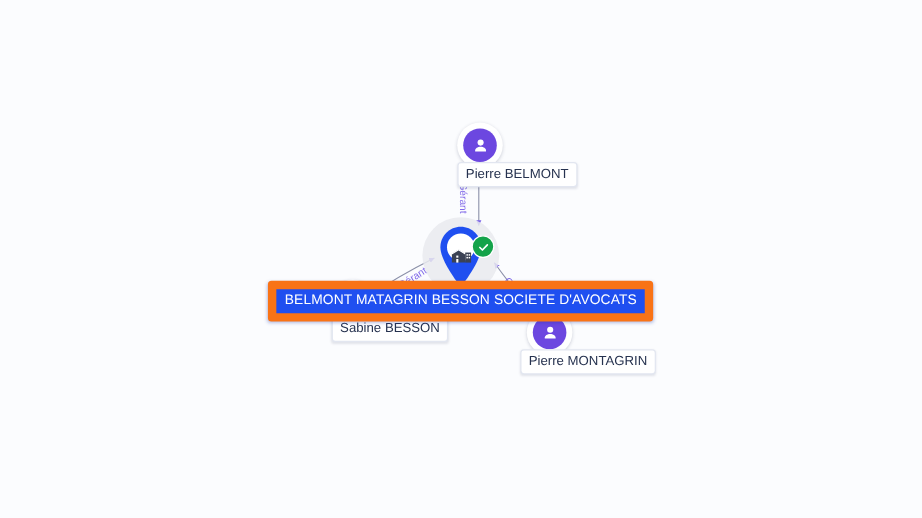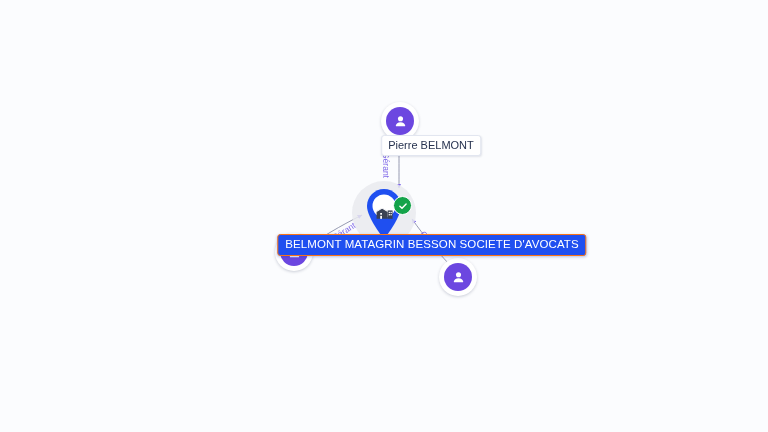--- a/index.html
+++ b/index.html
@@ -110,30 +110,29 @@
     display: flex;
     align-items: center;
     justify-content: center;
   }
   .company-badge svg { display: block; }
 
   #company-label {
     position: absolute;
     transform: translateX(-50%);
     background: #1f4ff0;
-    border: 1px solid #f97316;
+    border: 7px solid #f97316;
     border-radius: 3px;
     color: #ffffff;
     font-size: 11.5px;
     line-height: 15px;
     letter-spacing: 0.1px;
     padding: 2px 7px 3px 7px;
     white-space: nowrap;
     box-shadow: 0 1px 3px rgba(20,50,170,0.3);
-    margin-left: 48px;
   }
 
   
   .edge-label {
     position: absolute;
     color: #7b63e8;
     font-size: 8.5px;
     line-height: 10px;
     white-space: nowrap;
     transform-origin: 50% 50%;
@@ -178,30 +177,32 @@
 
   <div class="person-node" style="left:294px; top:252px;">
     <div class="person-ring"></div>
     <div class="person-avatar">
       <svg width="17" height="17" viewBox="0 0 24 24" fill="#ffffff">
         <circle cx="12" cy="8.2" r="3.6"></circle>
         <path d="M12 13.2c-3.6 0-6.4 2.1-6.4 4.2v1.2h12.8v-1.2c0-2.1-2.8-4.2-6.4-4.2z"></path>
       </svg>
     </div>
   </div>
+  <div class="node-label" style="left:293px; top:264px;">Sabine BESSON</div>
 
   <div class="person-node" style="left:458px; top:277px;">
     <div class="person-ring"></div>
     <div class="person-avatar">
       <svg width="17" height="17" viewBox="0 0 24 24" fill="#ffffff">
         <circle cx="12" cy="8.2" r="3.6"></circle>
         <path d="M12 13.2c-3.6 0-6.4 2.1-6.4 4.2v1.2h12.8v-1.2c0-2.1-2.8-4.2-6.4-4.2z"></path>
       </svg>
     </div>
   </div>
+  <div class="node-label" style="left:458px; top:291px;">Pierre MONTAGRIN</div>
 
   <div id="company-node" style="left:384px; top:213px;">
     <div class="company-halo"></div>
 
     <div class="company-pin">
       <svg width="44" height="54" viewBox="0 0 44 54">
         <path d="M22 2C12.6 2 5 9.6 5 19c0 12.2 17 33 17 33s17-20.8 17-33C39 9.6 31.4 2 22 2z" fill="#1f4ff0"></path>
         <circle cx="22" cy="19" r="11.5" fill="#ffffff"></circle>
       </svg>
     </div>

